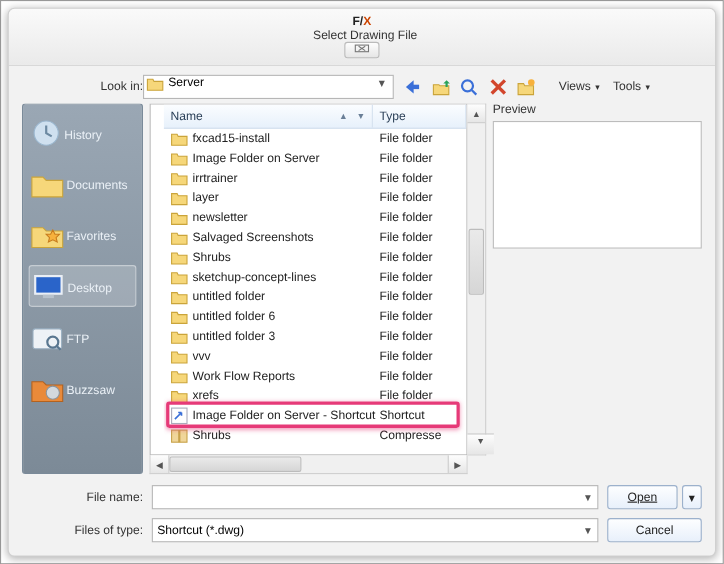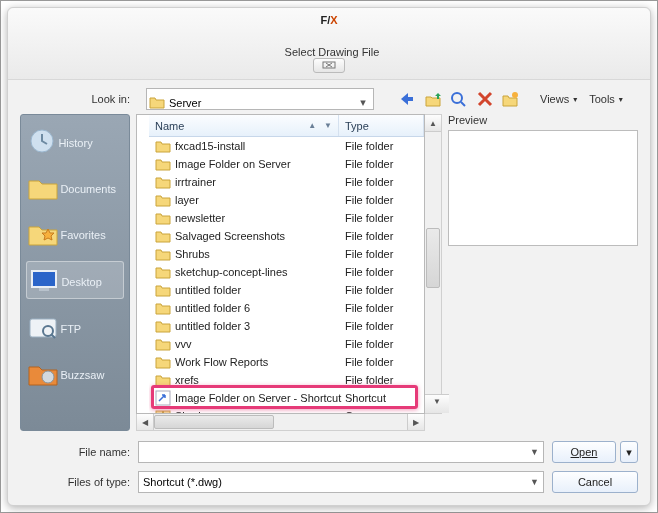--- a/index.html
+++ b/index.html
@@ -3,26 +3,26 @@
 <meta charset="utf-8">
 <style>
 * { box-sizing: border-box; font-family: "Segoe UI", Tahoma, sans-serif; font-size: 11px; }
 body { margin: 0; background: #fff; }
 .frame { width: 658px; height: 513px; background: #fff; border: 1px solid #999; position: relative; }
 .dialog { position: absolute; inset: 6px; background: #f2f2f2; border: 1px solid #d0d0d0; border-radius: 6px; box-shadow: 0 2px 8px rgba(0,0,0,0.3); display: flex; flex-direction: column; }
 .titlebar { display: flex; align-items: center; padding: 6px 8px; background: linear-gradient(#fafafa,#eaeaea); border-bottom: 1px solid #d8d8d8; border-radius: 6px 6px 0 0; flex-direction: column; }
 .titlebar .fx { font-weight: bold; font-size: 10px; }
 .titlebar .fx .f { color: #222; }
 .titlebar .fx .x { color: #c40; }
-.titlebar .title { margin-left: 6px; color: #333; margin-top: 20px; }
+.titlebar .title { margin-left: 6px; color: #333; }
 .titlebar .spacer { flex: 1; }
 .winbtn { border: 1px solid #bbb; border-radius: 3px; padding: 1px 8px; background: linear-gradient(#fdfdfd,#e6e6e6); color: #555; font-size: 10px; cursor: pointer; }
-.toprow { display: flex; align-items: center; padding: 8px 12px 4px 12px; gap: 16px; }
+.toprow { display: flex; align-items: center; padding: 8px 12px 4px 12px; gap: 0; }
 .toprow .label { width: 110px; text-align: right; color: #333; }
-.lookin { flex: 0 0 228px; display: flex; align-items: flex-end; border: 1px solid #b6b6b6; background: #fff; height: 22px; padding: 0 2px; }
+.lookin { flex: 0 0 228px; display: flex; align-items: flex-start; border: 1px solid #b6b6b6; background: #fff; height: 22px; padding: 0 2px; }
 .lookin .foldericon { width: 16px; height: 14px; margin-right: 4px; }
 .lookin .txt { flex: 1; }
 .lookin .dd { width: 16px; text-align: center; color: #555; cursor: pointer; }
 .toolbtns { display: flex; align-items: center; gap: 4px; margin-left: 6px; }
 .toolbtn { width: 22px; height: 22px; display: flex; align-items: center; justify-content: center; cursor: pointer; border-radius: 2px; }
 .menutext { display: flex; align-items: center; gap: 4px; padding: 0 4px; cursor: pointer; color: #333; }
 .body { flex: 1; display: flex; padding: 0 12px 4px 12px; gap: 6px; overflow: hidden; }
 .places { width: 110px; background: linear-gradient(#9aa7b4,#7c8a97); border: 1px solid #7a8a99; border-radius: 3px; display: flex; flex-direction: column; align-items: center; padding: 8px 0; gap: 10px; }
 .place { display: flex; flex-direction: row; align-items: center; color: #eaf0f6; width: 90%; padding: 4px 0; border-radius: 3px; }
 .place.selected { background: rgba(255,255,255,0.18); border: 1px solid rgba(255,255,255,0.4); }

